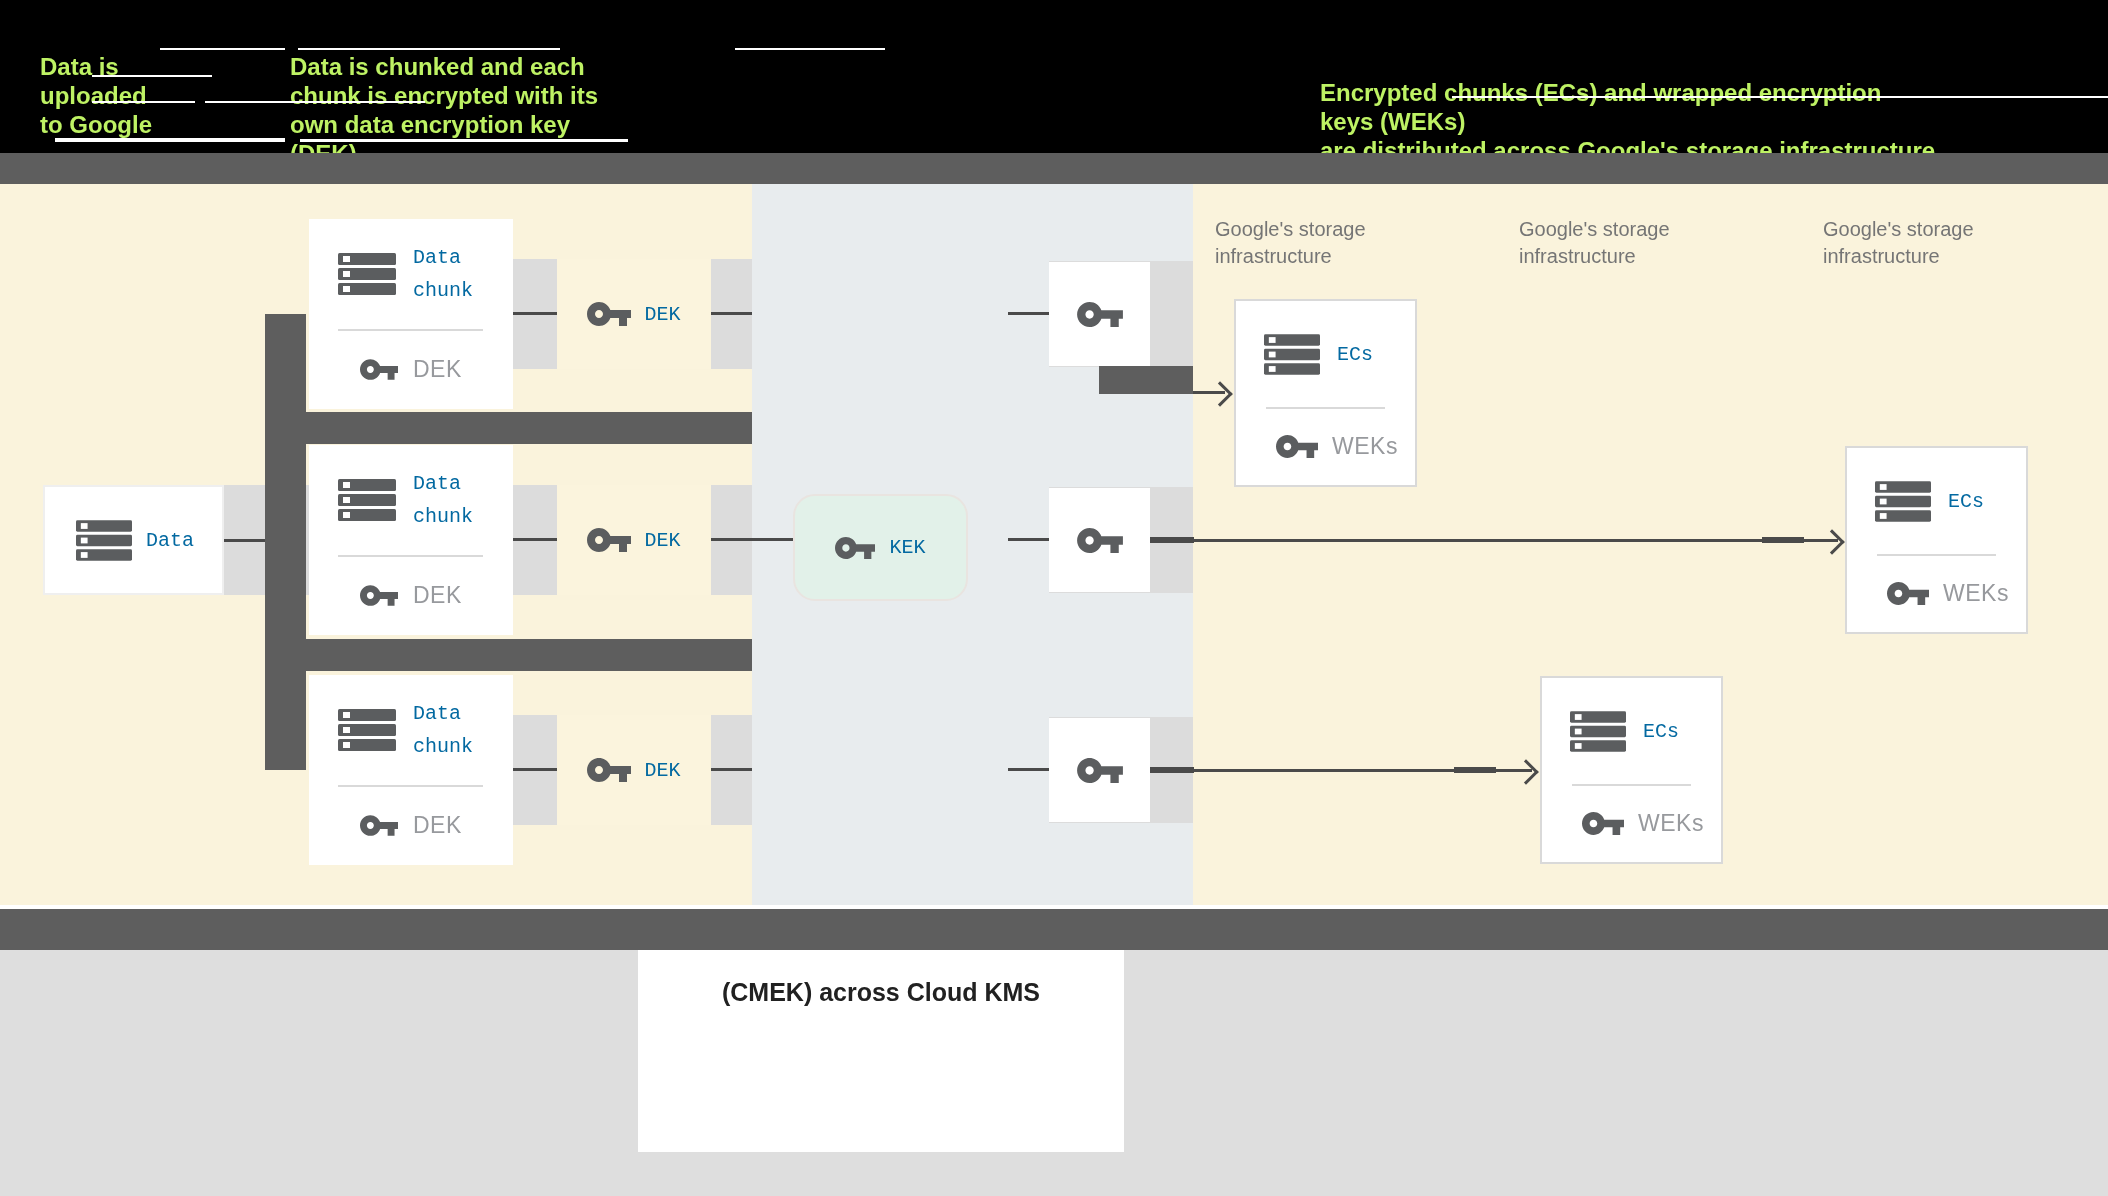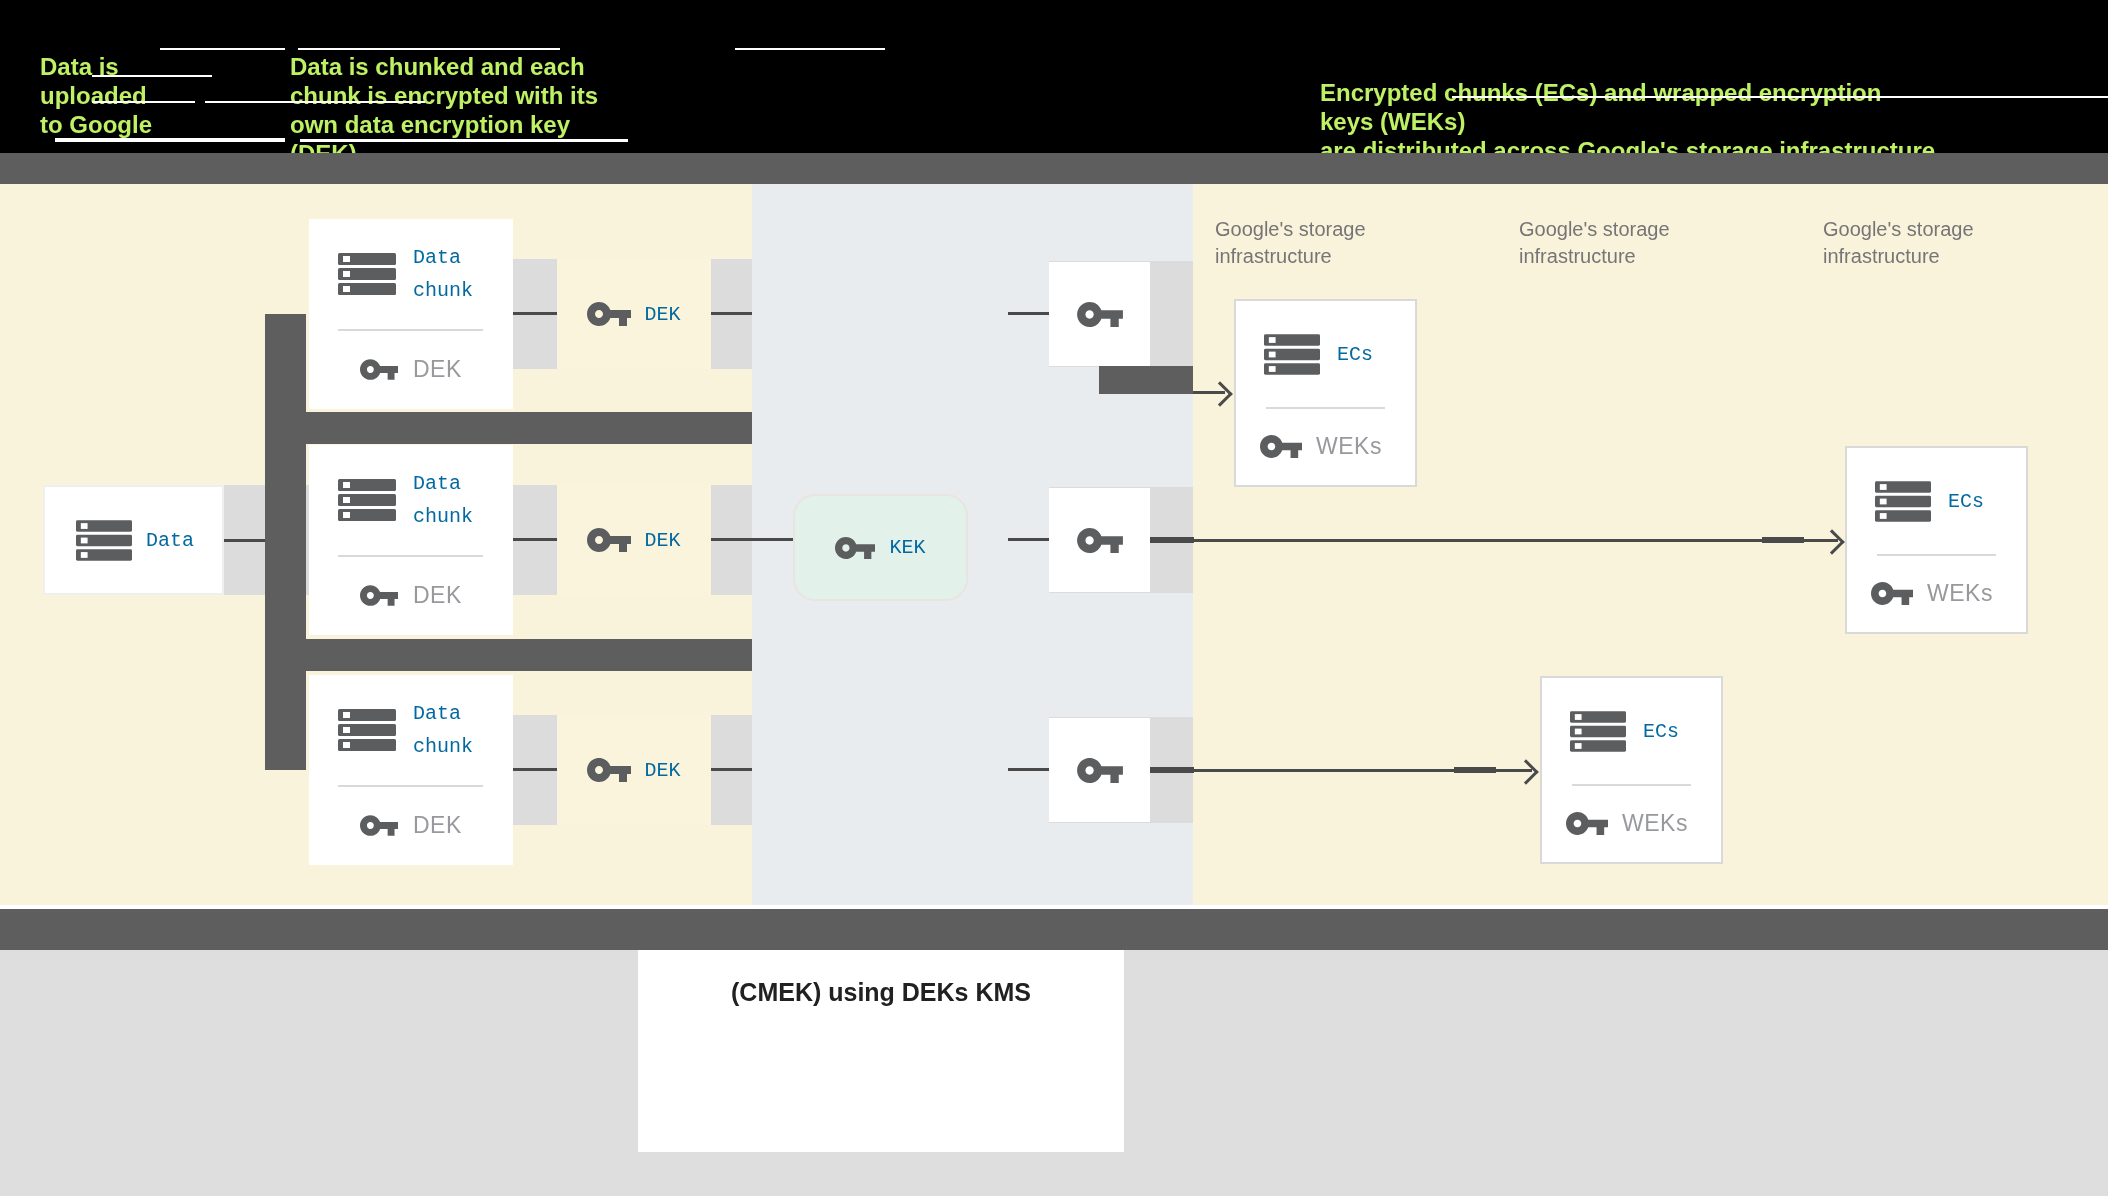--- a/index.html
+++ b/index.html
@@ -42,21 +42,21 @@
 
   .dek-box{width:154px;height:110px;background:#fbf4dd;display:flex;align-items:center;justify-content:center;}
   .dek-box .node-label{margin-left:13px;}
   .kek-box{width:175px;height:107px;background:#e2f1e9;border:2px solid #e9e4e0;box-sizing:border-box;display:flex;align-items:center;justify-content:center;}
   .kek-box .node-label{margin-left:14px;}
   .key-box{width:101px;height:104px;background:#ffffff;display:flex;align-items:center;justify-content:center;}
 
   .ecs-box{width:183px;height:188px;background:#ffffff;border:2px solid #d9d9d9;box-sizing:border-box;}
   .ecs-top{position:absolute;left:0;top:0;width:100%;height:106px;display:flex;align-items:center;padding-left:28px;box-sizing:border-box;}
   .ecs-top .node-label{margin-left:17px;}
-  .ecs-bottom{position:absolute;left:0;top:108px;width:100%;height:74px;display:flex;align-items:center;padding-left:24px;box-sizing:border-box;}
+  .ecs-bottom{position:absolute;left:0;top:108px;width:100%;height:74px;display:flex;align-items:center;padding-left:40px;box-sizing:border-box;}
   .ecs-bottom .sub-label{margin-left:14px;}
 
   .storage-label{position:absolute;color:#757575;font-size:20px;line-height:27px;}
 
   
   .zone-bottom{left:0;top:950px;width:2108px;height:246px;background:#dedede;}
   .caption-box{left:638px;top:950px;width:486px;height:202px;background:#ffffff;text-align:center;color:#212121;}
   .caption-title{margin-top:26px;font-size:25px;line-height:32px;font-weight:bold;}
   .caption-body{margin-top:30px;font-size:25px;line-height:32px;}
   .caption-body .b{font-weight:bold;}
@@ -315,17 +315,17 @@
       <span class="sub-label">WEKs</span>
     </div>
   </div>
 
   <div class="abs bar" style="left:0;top:909px;width:2108px;height:41px;"></div>
   <div class="abs zone-bottom"></div>
   <div class="abs bar" style="left:872px;top:949px;width:14px;height:9px;"></div>
 
   <div class="abs caption-box">
     <div class="caption-title">
-      <div>(CMEK) using DEKs KMS</div>
+      <div>(CMEK) across Cloud KMS</div>
     </div>
   </div>
 
 </div>
 
 </body></html>

